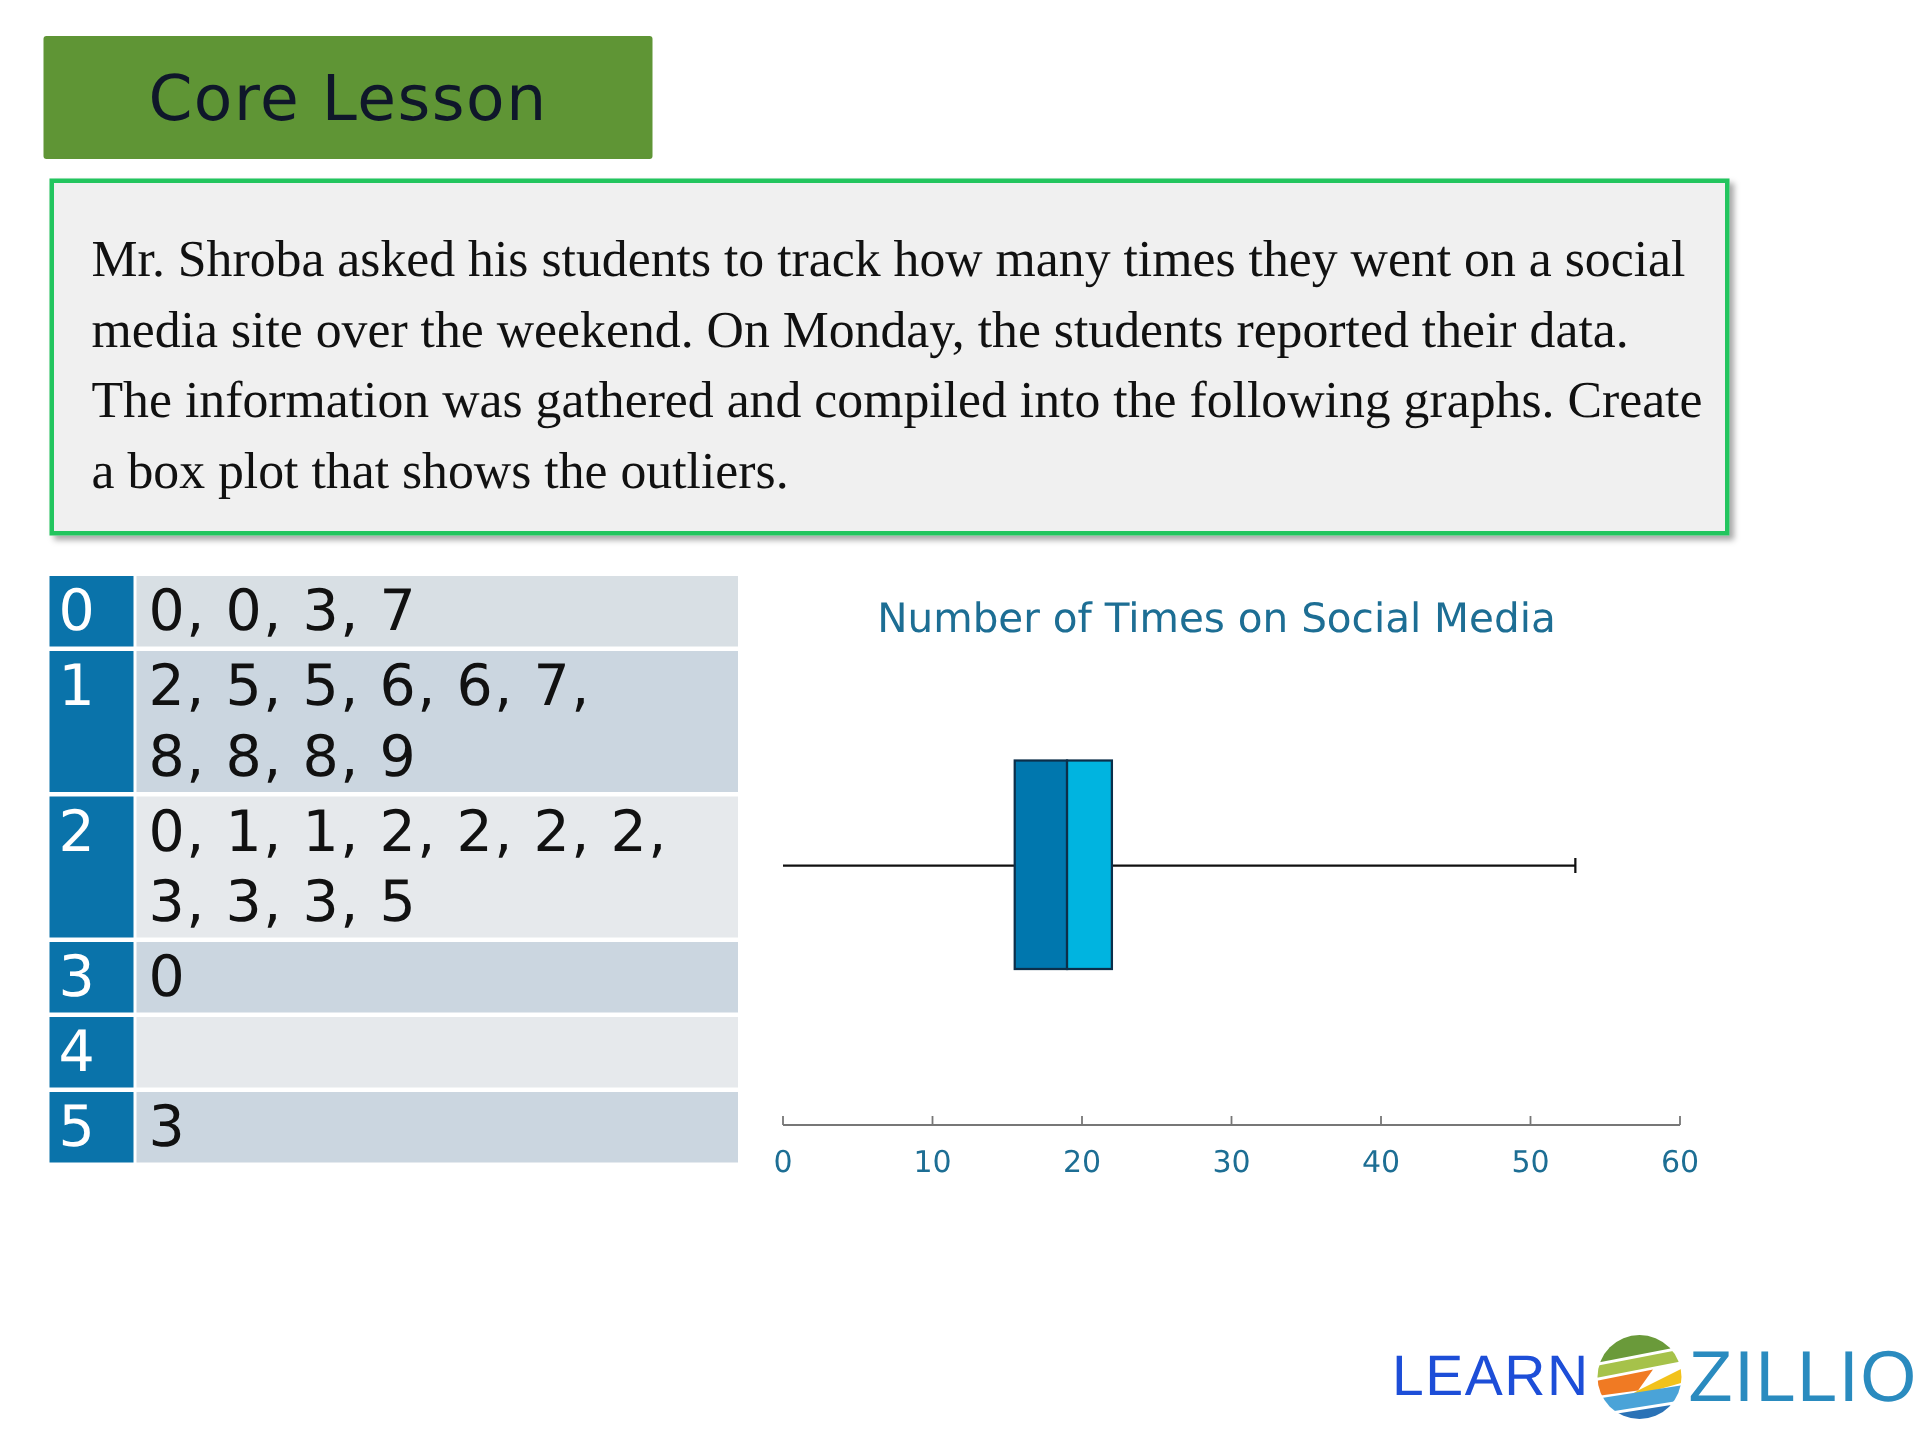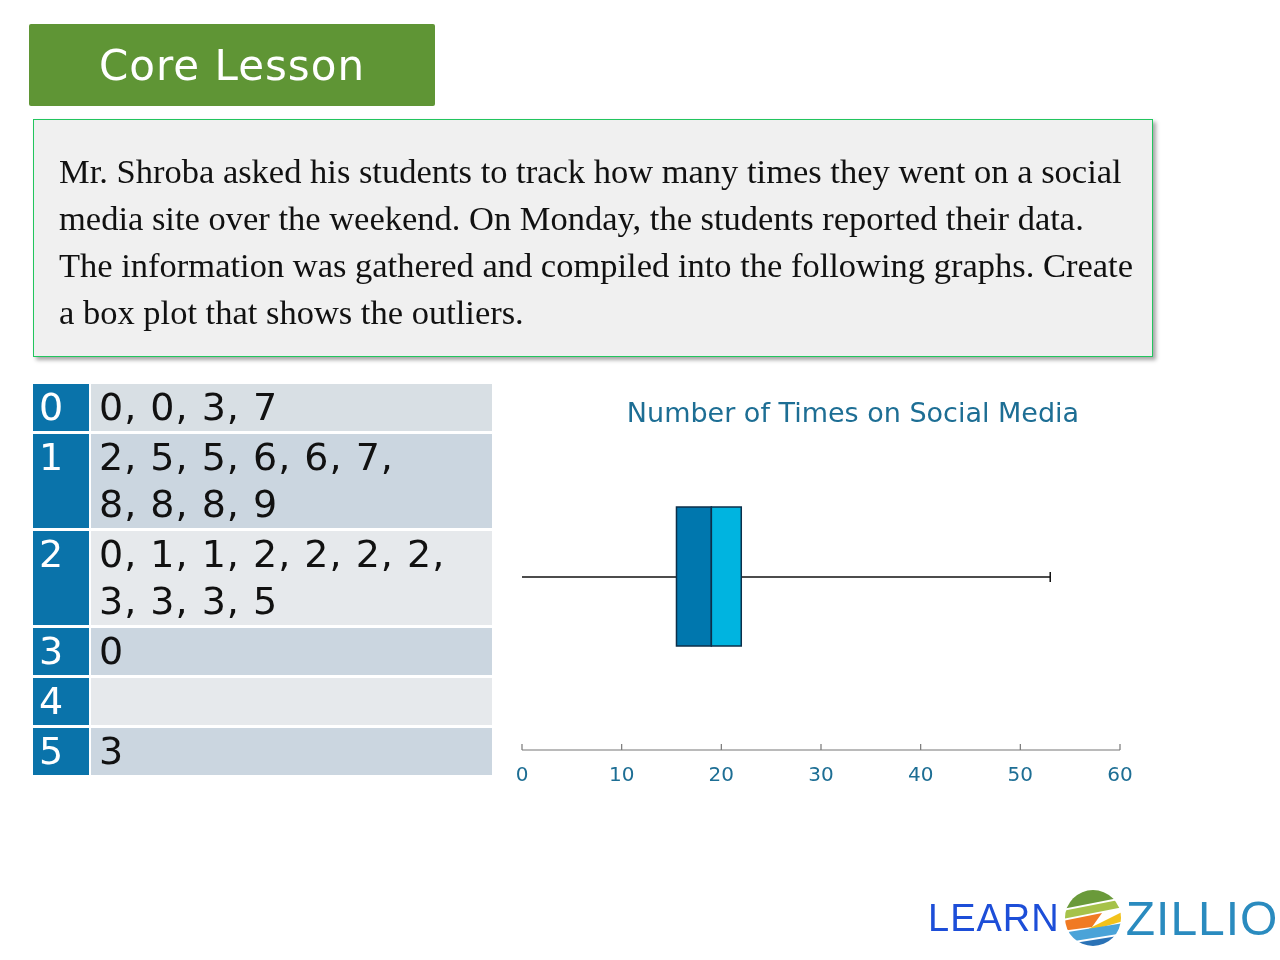--- a/index.html
+++ b/index.html
@@ -1,28 +1,28 @@
 <!DOCTYPE html>
 <html><head>
 <meta charset="utf-8">
 <style>
   html, body { margin:0; padding:0; }
   body { width:1280px; height:960px; background:#ffffff; position:relative; overflow:hidden; font-family:"DejaVu Sans", sans-serif; }
   .banner { position:absolute; left:29px; top:24px; width:406px; height:82px; background:#5f9535; border-radius:2px; display:flex; align-items:center; justify-content:center; }
-  .banner span { color:#ffffff; font-family:"DejaVu Sans", sans-serif; font-size:42px; letter-spacing:1px; }
-  .prompt { position:absolute; left:33px; top:119px; width:1120px; height:238px; background:#f0f0f0; border:1px solid #22c55e; box-shadow:3px 3px 4px rgba(0,0,0,0.35); box-sizing:border-box; }
+  .banner span { color:#0f172a; font-family:"DejaVu Sans", sans-serif; font-size:42px; letter-spacing:1px; }
+  .prompt { position:absolute; left:33px; top:119px; width:1120px; height:238px; background:#f0f0f0; border:3px solid #22c55e; box-shadow:3px 3px 4px rgba(0,0,0,0.35); box-sizing:border-box; }
   .prompt p { margin:0; position:absolute; left:25px; top:28px; width:1080px; font-family:"Liberation Serif", serif; font-size:34.5px; line-height:47px; color:#111; }
   .stem-table { position:absolute; left:33px; top:384px; width:459px; }
   .stem-row { display:flex; margin-bottom:3px; }
   .stem { width:56px; background:#0a73aa; color:#ffffff; font-size:38px; line-height:47px; padding-left:6px; box-sizing:border-box; margin-right:2px; }
   .leaf { flex:1; font-size:38px; line-height:47px; color:#111; padding-left:8px; box-sizing:border-box; letter-spacing:1px; }
   .leaf.a { background:#d8dfe4; }
   .leaf.b { background:#cbd6e0; }
   .leaf.c { background:#e6e9ec; }
-  .chart-title { position:absolute; left:598px; top:397px; width:510px; text-align:center; color:#1d6e94; font-size:27px; }
+  .chart-title { position:absolute; left:556px; top:397px; width:510px; text-align:center; color:#1d6e94; font-size:27px; }
   svg.plot { position:absolute; left:0; top:0; }
   .logo { position:absolute; left:928px; top:888px; height:60px; display:flex; align-items:center; }
   .logo .learn { color:#1d4ed8; font-size:38px; letter-spacing:1px; font-family:"Liberation Sans", sans-serif; }
   .logo .zillion { color:#2a8bbf; font-size:48px; letter-spacing:1px; font-family:"Liberation Sans", sans-serif; }
 </style>
 </head>
 <body>
 
 <div class="banner">
   <span>Core Lesson</span>

